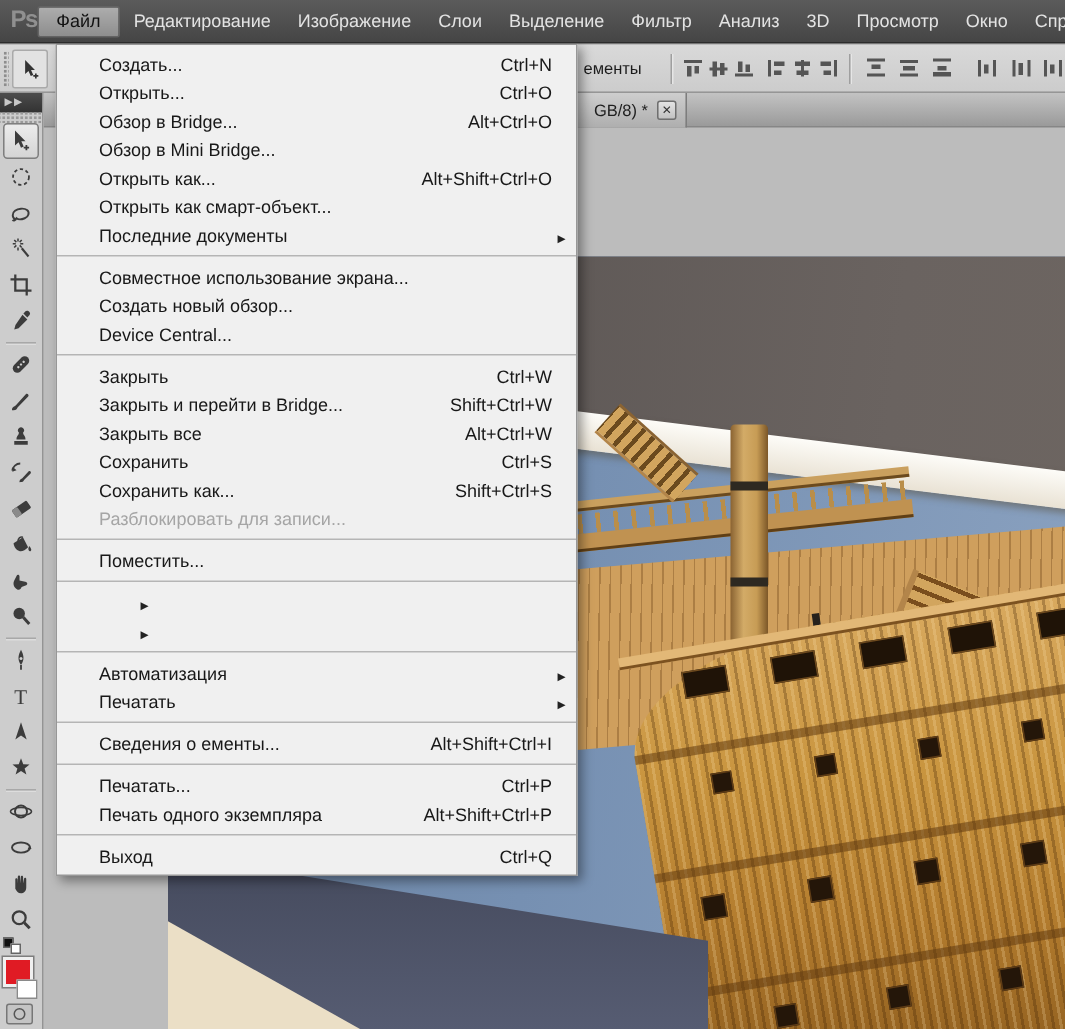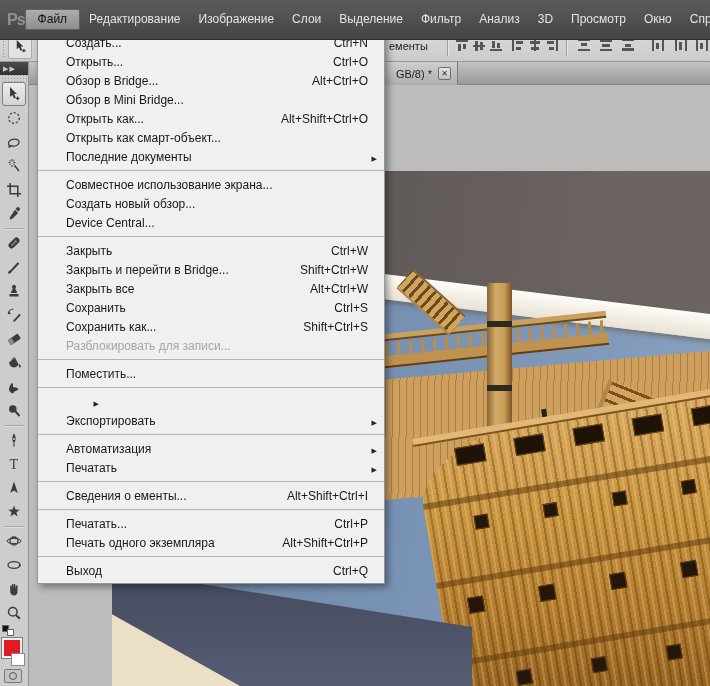--- a/index.html
+++ b/index.html
@@ -1,21 +1,21 @@
 <!DOCTYPE html>
 <html style="--menu-highlight: #2e90e8; --menu-highlight-text: #ffffff; --foreground-swatch: #e01b24; --background-swatch: #ffffff;"><head>
 <meta charset="utf-8">
 <style>
   *{box-sizing:border-box;margin:0;padding:0}
   html,body{width:710px;height:686px;overflow:hidden}
   body{font-family:"Liberation Sans",sans-serif;background:#bcbcbc;position:relative}
   .app{position:absolute;inset:0;width:710px;height:686px;overflow:hidden;background:#bcbcbc}
 
   
-  .menubar{position:absolute;left:0;top:0;width:710px;height:40px;z-index:60;
+  .menubar{position:absolute;left:0;top:0;width:710px;height:29px;z-index:60;
     background:linear-gradient(#5b5b5b,#454545);border-bottom:1px solid #2c2c2c;
     display:flex;align-items:center;color:#e3e3e3;font-size:12px}
   .ps-logo{width:27px;margin-left:7px;font-weight:bold;font-size:16px;color:#909090;letter-spacing:-1px}
   .menubar-items{display:flex;align-items:center;height:29px}
   .mb-item{padding:0 9px;height:21px;line-height:21px;cursor:default;white-space:nowrap}
   .mb-item.active{background:linear-gradient(#adadad,#8e8e8e);color:#121212;
     border:1px solid #636363;border-radius:2px;padding:0 12px;line-height:19px}
 
   
   .options-bar{position:absolute;left:0;top:30px;width:710px;height:32px;z-index:10;
@@ -554,21 +554,20 @@
           <span class="mi-shortcut"></span>
           <span class="mi-arrow"></span>
         </div>
       <div class="menu-sep"></div>
         <div class="menu-item has-sub">
           <span class="mi-shortcut"></span>
           <span class="mi-arrow"></span>
         </div>
 
         <div class="menu-item has-sub">
-          <span class="mi-label">Экспортировать</span>
           <span class="mi-shortcut"></span>
           <span class="mi-arrow"></span>
         </div>
       <div class="menu-sep"></div>
         <div class="menu-item has-sub">
           <span class="mi-label">Автоматизация</span>
           <span class="mi-shortcut"></span>
           <span class="mi-arrow"></span>
         </div>
 

